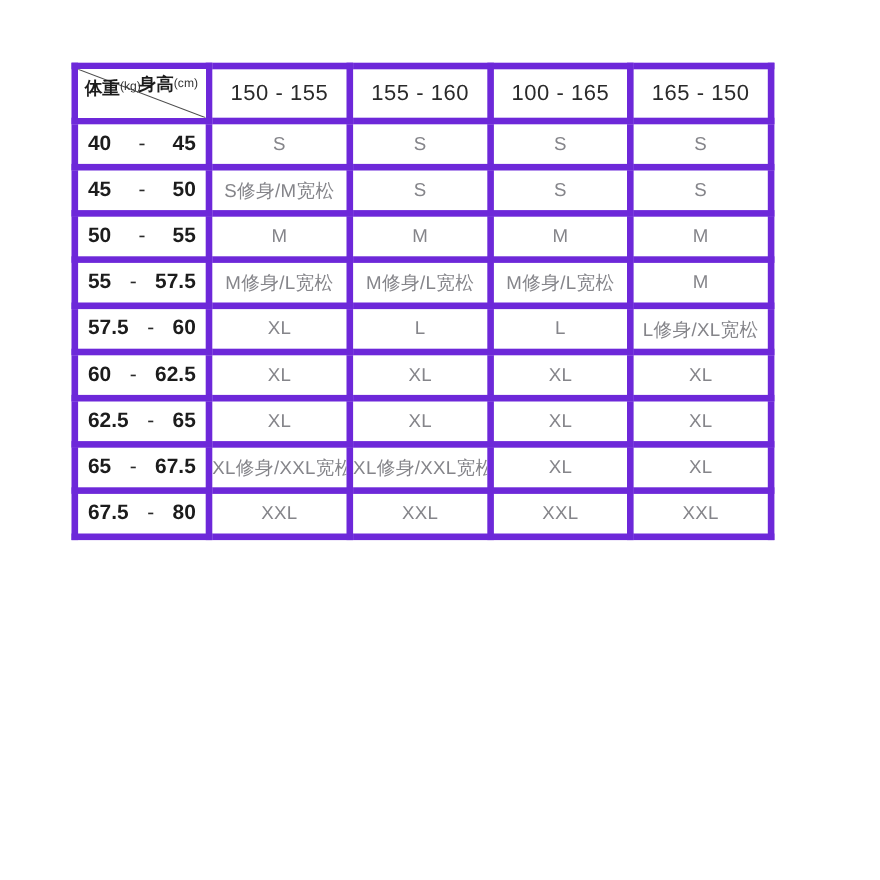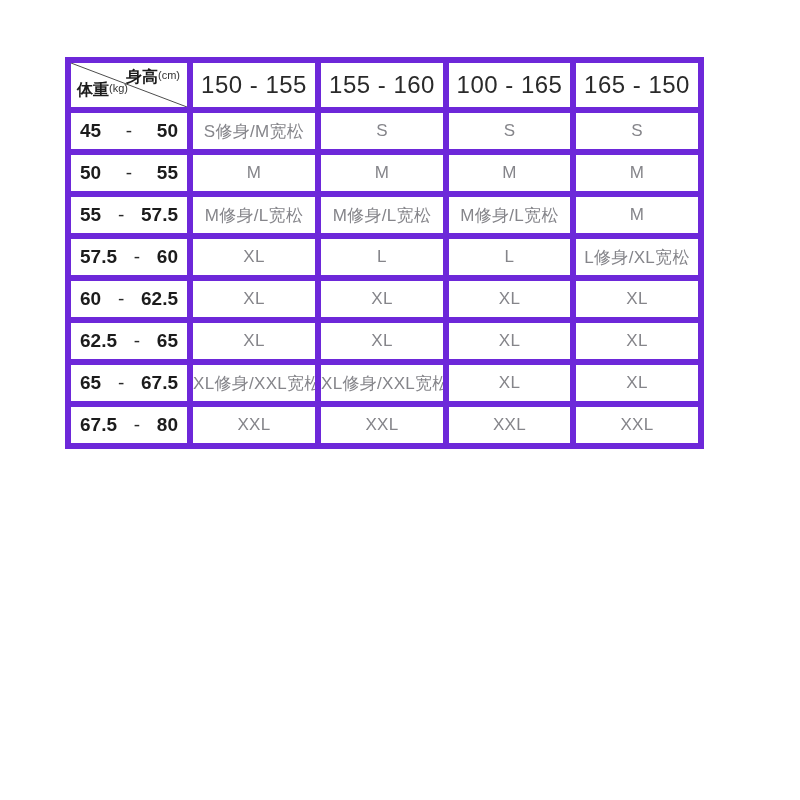--- a/index.html
+++ b/index.html
@@ -18,40 +18,40 @@
   table.size-chart th, table.size-chart td {
     border: 6px solid #6d28d9;
     text-align: center;
     vertical-align: middle;
     background: #ffffff;
   }
   tr.header-row th { height: 50px; }
   tr.body-row td { height: 42px; }
 
   th.height-header {
-    font-size: 24px;
+    font-size: 20px;
     font-weight: 400;
     color: #2a2a2a;
     letter-spacing: 0.5px;
   }
 
   th.corner-cell { position: relative; padding: 0; }
   th.corner-cell svg.diag {
     position: absolute; inset: 0;
     width: 100%; height: 100%;
     display: block;
   }
   th.corner-cell svg.diag line { stroke: #4d4d4d; stroke-width: 1; }
   .corner-top {
     position: absolute; top: 4px; right: 7px;
     font-weight: 600; color: #1c1c1c; font-size: 16px;
     white-space: nowrap;
   }
   .corner-bottom {
-    position: absolute; bottom: 6px; left: 6px;
+    position: absolute; bottom: 16px; left: 6px;
     font-weight: 600; color: #1c1c1c; font-size: 16px;
     white-space: nowrap;
   }
   .corner-top .unit, .corner-bottom .unit {
     font-size: 11px; font-weight: 400; color: #333333;
     position: relative; top: -3px;
   }
 
   td.weight-cell { font-weight: 700; font-size: 19px; color: #1c1c1c; }
   .weight-range {
@@ -98,20 +98,33 @@
           </svg>
           <div class="corner-top"><span>身高</span><span class="unit">(cm)</span></div>
           <div class="corner-bottom"><span>体重</span><span class="unit">(kg)</span></div>
         </th>
         <th class="height-header">150 - 155</th>
         <th class="height-header">155 - 160</th>
         <th class="height-header">100 - 165</th>
         <th class="height-header">165 - 150</th>
       </tr>
 
+      <tr class="body-row">
+        <td class="weight-cell">
+          <div class="weight-range">
+              <span>40</span>
+              <span class="dash">-</span>
+              <span>45</span>
+            </div>
+        </td>
+        <td class="size-cell">S</td>
+        <td class="size-cell">S</td>
+        <td class="size-cell">S</td>
+        <td class="size-cell">S</td>
+      </tr>
 
       <tr class="body-row">
         <td class="weight-cell">
           <div class="weight-range">
               <span>45</span>
               <span class="dash">-</span>
               <span>50</span>
             </div>
         </td>
         <td class="size-cell">S修身/M宽松</td>

